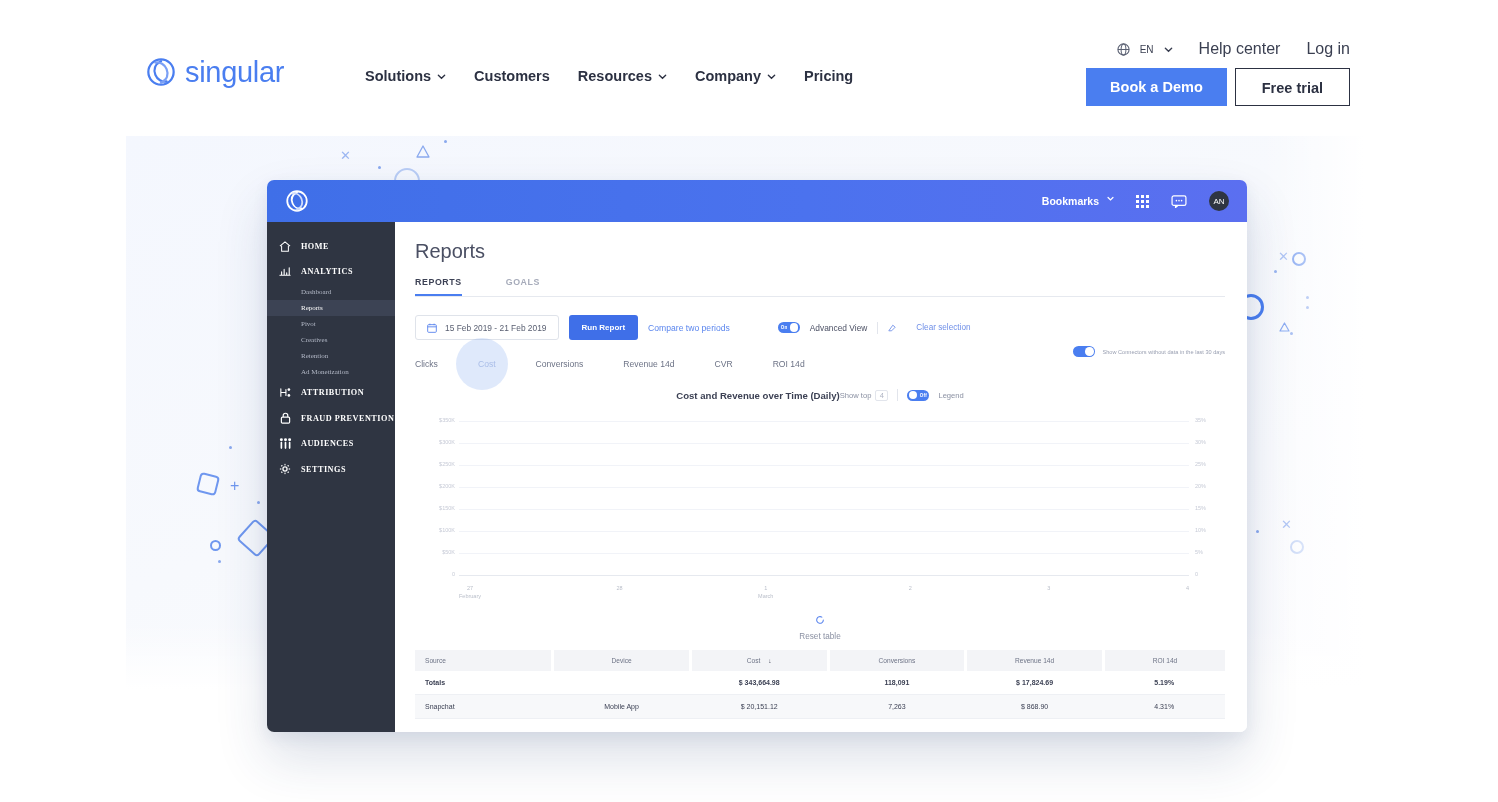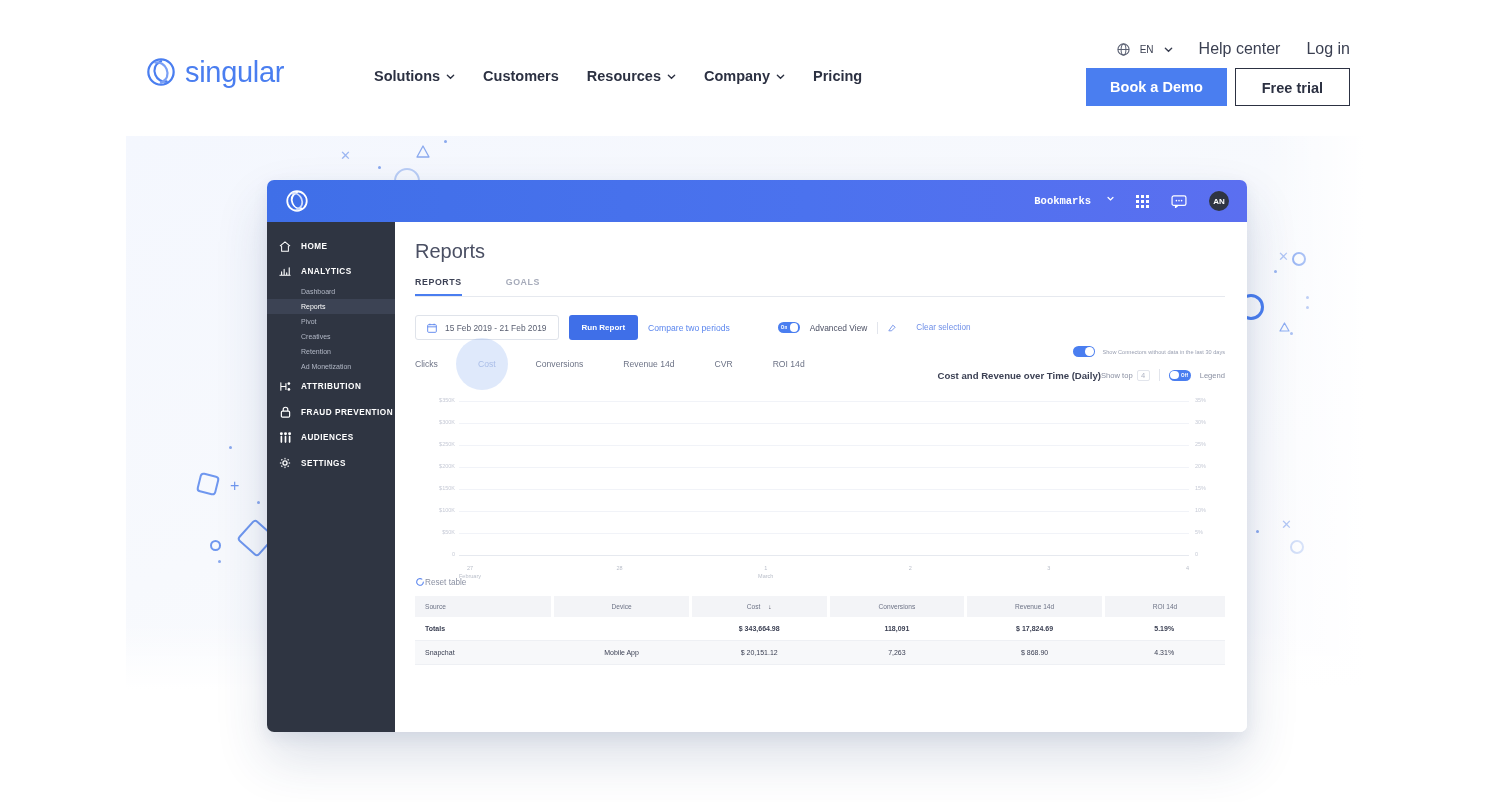--- a/index.html
+++ b/index.html
@@ -11,21 +11,21 @@
   }
   .page { position: relative; width: 1498px; height: 802px; background:#fff; }
 
   
   .site-nav { position:absolute; top:0; left:0; width:1498px; height:136px; background:#fff; z-index:40; }
 
   .logo { position:absolute; left:146px; top:57px; display:flex; align-items:center; gap:9px; }
   .logo-mark { width:30px; height:30px; flex:0 0 30px; }
   .logo-text { font-size:29px; font-weight:400; color:#4a7ef0; letter-spacing:-0.3px; line-height:30px; }
 
-  .nav-links { position:absolute; left:374px; top:68px; display:flex; align-items:center; gap:28px; }
+  .nav-links { position:absolute; left:365px; top:68px; display:flex; align-items:center; gap:28px; }
   .nav-link { display:flex; align-items:center; gap:6px; font-size:14.5px; font-weight:700; color:#2c3142; cursor:pointer; white-space:nowrap; }
   .caret { width:9px; height:9px; }
 
   .util-row { position:absolute; right:148px; top:40px; display:flex; align-items:center; gap:26px; }
   .util-lang { display:flex; align-items:center; gap:10px; font-size:10px; color:#3a3f51; cursor:pointer; }
   .globe { width:13px; height:13px; }
   .util-link { font-size:16px; color:#3a3f51; cursor:pointer;text-align:center; }
 
   .cta-row { position:absolute; right:148px; top:68px; display:flex; align-items:center; gap:8px; }
   .btn-demo { background:#4a7ef0; color:#fff; font-size:14.5px; font-weight:700; padding:0 24px; height:38px; line-height:38px; border:none; cursor:pointer; }
@@ -53,30 +53,30 @@
   
   .dash {
     position:absolute; left:267px; top:180px; width:980px; height:552px;
     border-radius:7px; overflow:hidden;
     box-shadow:0 26px 52px rgba(40,60,110,0.16), 0 6px 16px rgba(40,60,110,0.08);
     background:#fff;
   }
   .dash-top { position:relative; height:42px; background:linear-gradient(90deg,#3f6fe8 0%, #4b72ee 55%, #5b6ff0 100%); }
   .dash-logo { position:absolute; left:18px; top:9px; width:24px; height:24px; }
   .dash-top-right { position:absolute; right:18px; top:0; height:42px; display:flex; align-items:center; gap:22px; }
-  .bookmarks { display:flex; align-items:flex-start; gap:16px; color:#fff; font-size:10.5px; font-weight:700; cursor:pointer;font-family:Liberation Mono, monospace; }
+  .bookmarks { display:flex; align-items:flex-start; gap:8px; color:#fff; font-size:10.5px; font-weight:700; cursor:pointer; }
   .grid-ico { display:grid; grid-template-columns:repeat(3,3px); grid-template-rows:repeat(3,3px); gap:2px; cursor:pointer; }
   .grid-ico i { background:#fff; display:block; width:3px; height:3px; }
   .chat-ico { width:16px; height:13px; cursor:pointer; }
-  .avatar { width:20px; height:20px; border-radius:50%; background:#2f3542; color:#fff; font-size:8px; font-weight:700; display:flex; align-items:center; justify-content:center; cursor:pointer; }
+  .avatar { width:20px; height:20px; border-radius:50%; background:#2f3542; color:#fff; font-size:8px; font-weight:400; display:flex; align-items:center; justify-content:center; cursor:pointer; }
 
   .dash-body { display:flex; height:510px; }
 
   
-  .side { width:128px; flex:0 0 128px; background:#2f3542; padding-top:12px; }
+  .side { width:128px; flex:0 0 128px; background:#2f3542; padding-top:12px;font-family:Liberation Serif, serif; }
   .side-item { display:flex; align-items:center; gap:9px; padding:7px 0 7px 11px; cursor:pointer; }
   .side-ico { width:14px; flex:0 0 14px; display:flex; justify-content:center; color:#fff; }
   .side-lbl { font-size:8.2px; font-weight:700; color:#fff; letter-spacing:0.5px; }
   .side-sub { font-size:7px; color:#b2b8c6; padding:4px 0 4px 34px; cursor:pointer; }
   .side-sub.active { background:#3c4354; color:#fff; }
 
   
   .main { flex:1; background:#fff; padding:18px 22px 0 20px; position:relative; }
   .page-title { font-size:20px; color:#4a4f63; font-weight:400; }
 
@@ -100,38 +100,38 @@
 
   .metrics { display:flex; gap:40px; margin-top:19px; position:relative;text-align:center; }
   .metric { font-size:8.6px; color:#6d7386; cursor:pointer; position:relative; z-index:2; }
   .metric.hl { color:#a9bde8; }
   .cursor-blob { position:absolute; left:41px; top:-21px; width:52px; height:52px; border-radius:50%; background:rgba(122,165,240,0.24); z-index:1; }
 
   .connectors { position:absolute; right:22px; top:124px; display:flex; align-items:center; gap:7px; }
   .conn-txt { font-size:5.6px; color:#9aa0b2; }
 
   
-  .chart-head { display:flex; align-items:center; justify-content:flex-end; }
+  .chart-head { display:flex; align-items:center; justify-content:center; margin-top:20px; }
   .chart-title { font-size:9.6px; font-weight:700; color:#3c4154; }
   .chart-ctl { display:flex; align-items:center; gap:9px; }
   .showtop { font-size:7.6px; color:#8a90a2; }
   .showtop-n { display:inline-block; border:1px solid #e2e5ec; border-radius:2px; width:13px; text-align:center; margin-left:4px; color:#b0b5c4; }
   .legend-lbl { font-size:7.6px; color:#8a90a2; }
 
   .plot { position:relative; height:160px; margin-top:12px; }
   .yl, .yr { position:absolute; width:40px; font-size:5.5px; color:#c6cad6; text-align:right; }
   .yl { left:0; } .yr { right:0; text-align:left; width:30px; }
   .grid-row { position:absolute; left:44px; right:36px; height:1px; background:#f1f3f8; }
   .xaxis { position:absolute; left:44px; right:36px; bottom:-26px; display:flex; justify-content:space-between; }
   .xt { text-align:center; }
   .xt-n { font-size:5.5px; color:#b9bec9; display:block; }
   .xt-m { font-size:5.5px; color:#b9bec9; display:block; margin-top:2px; }
 
   
-  .reset { display:flex; align-items:center; margin-top:24px; }
+  .reset { display:flex; align-items:center; gap:7px; margin-top:42px;flex-direction:column; }
   .reset-ico { width:10px; height:10px; }
   .reset-txt { font-size:8.2px; color:#8a90a2; cursor:pointer; }
   table { width:100%; border-collapse:collapse; margin-top:9px; table-layout:fixed; }
   th { background:#f3f4f7; font-size:6.6px; font-weight:400; color:#6d7386; padding:7px 0; text-align:center; border-right:3px solid #fff; }
   th:last-child { border-right:none; }
   td { font-size:7px; color:#3c4154; padding:8px 0; text-align:center; border-bottom:1px solid #eef0f4; }
   tr.totals td { font-weight:700; }
   tr.alt td { background:#f7f8fa; }
   td.lft, th.lft { text-align:left; padding-left:10px; }
   .sort-ar { margin-left:8px; color:#3c4154; }

